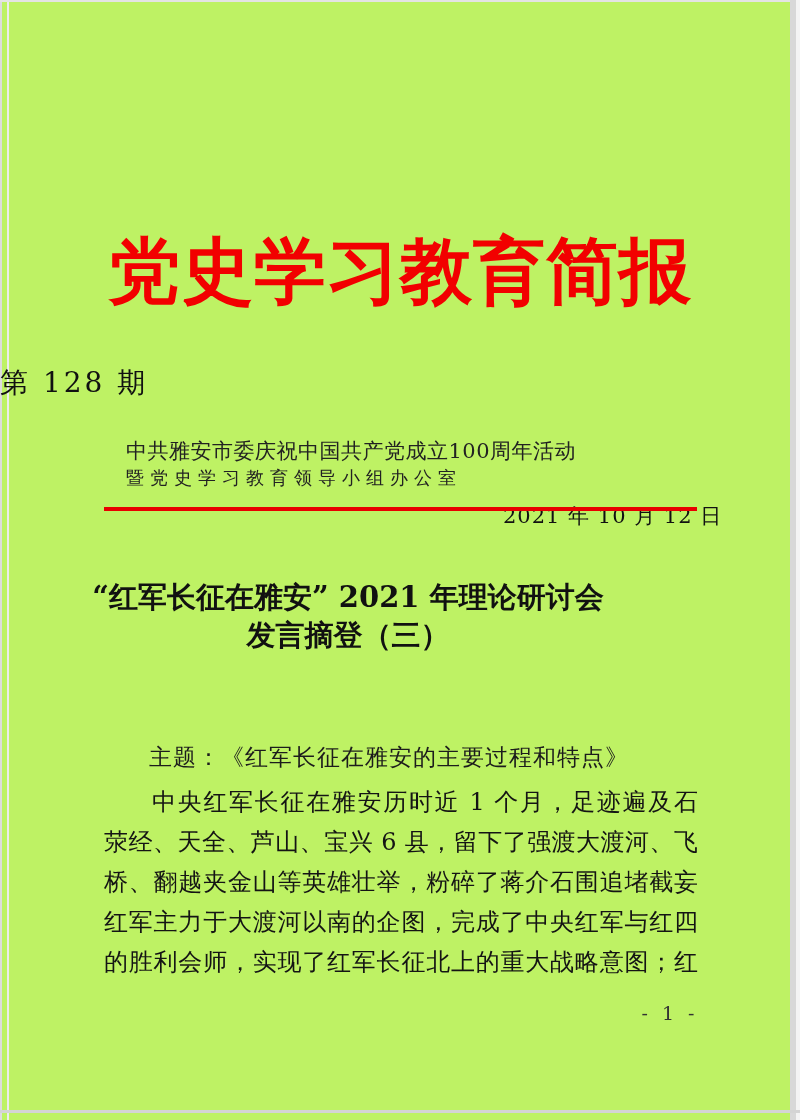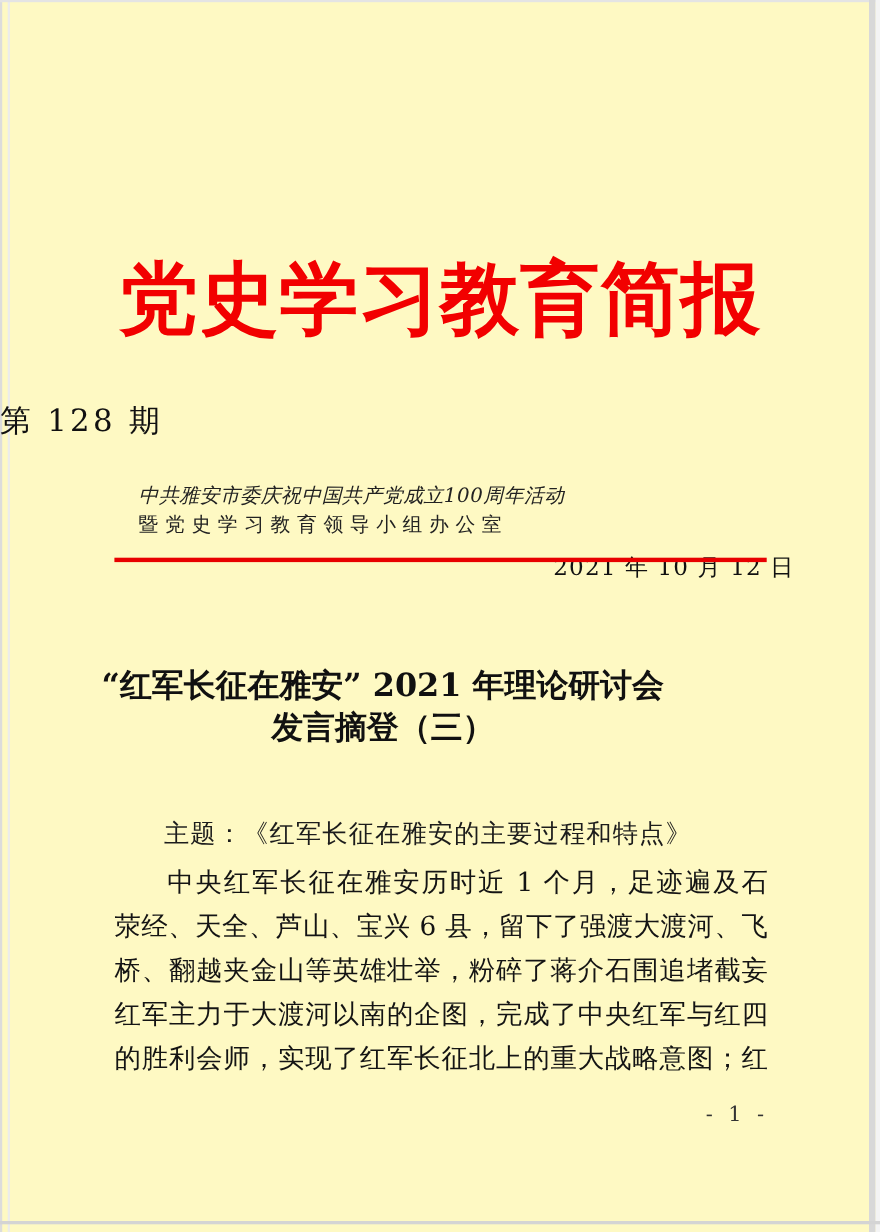--- a/index.html
+++ b/index.html
@@ -8,21 +8,21 @@
     font-family: "DejaVu Serif", serif;
     background: #ffffff;
     position: relative;
     overflow: hidden;
     color: #1a1a1a;
   }
   .page {
     position: absolute;
     left: 0; top: 0;
     width: 800px; height: 1120px;
-    background: #fef9c3;
+    background: #bef264;
   }
   
   .edge-left-1  { position:absolute; left:0;   top:0; width:2px;  height:1120px; background:#dcdcdc; }
   .edge-left-2  { position:absolute; left:7px; top:0; width:2px;  height:1120px; background:#ececec; }
   .edge-top     { position:absolute; left:0;   top:0; width:800px; height:2px;   background:#e4e4e4; }
   .edge-right   { position:absolute; left:790px; top:0; width:6px; height:1120px; background:#d8d8d8; }
   .edge-right-2 { position:absolute; left:796px; top:0; width:4px; height:1120px; background:#f4f4f4; }
   .edge-bottom  { position:absolute; left:0; top:1110px; width:800px; height:3px; background:#d4d4d4; }
 
   .masthead {
@@ -45,26 +45,25 @@
     font-size: 28px;
     letter-spacing: 3px;
     color: #111;
   }
   .issuer-block {
     position: absolute;
     left: 126px; top: 438px;
     width: 334px;
   }
   .issuer-line1 {
-    font-size: 18px;
+    font-size: 21px;
     line-height: 26px;
     letter-spacing: 0.5px;
     color: #222;
     white-space: nowrap;
-    font-style: italic;
   }
   .issuer-line2 {
     font-size: 18px;
     line-height: 28px;
     color: #222;
     text-align: justify;
     text-align-last: justify;
     width: 330px;
   }
   .issue-date {
@@ -79,21 +78,21 @@
   }
   .red-rule {
     position: absolute;
     left: 104px; top: 507px;
     width: 593px;
     height: 4px;
     background: #e80000;
   }
   .article-title {
     position: absolute;
-    left: 0; top: 604px;
+    left: 0; top: 578px;
     width: 696px;
     text-align: center;
     font-size: 29px;
     font-weight: 700;
     line-height: 38px;
     color: #111;
   }
   .author-line {
     position: absolute;
     left: 149px; top: 701px;

